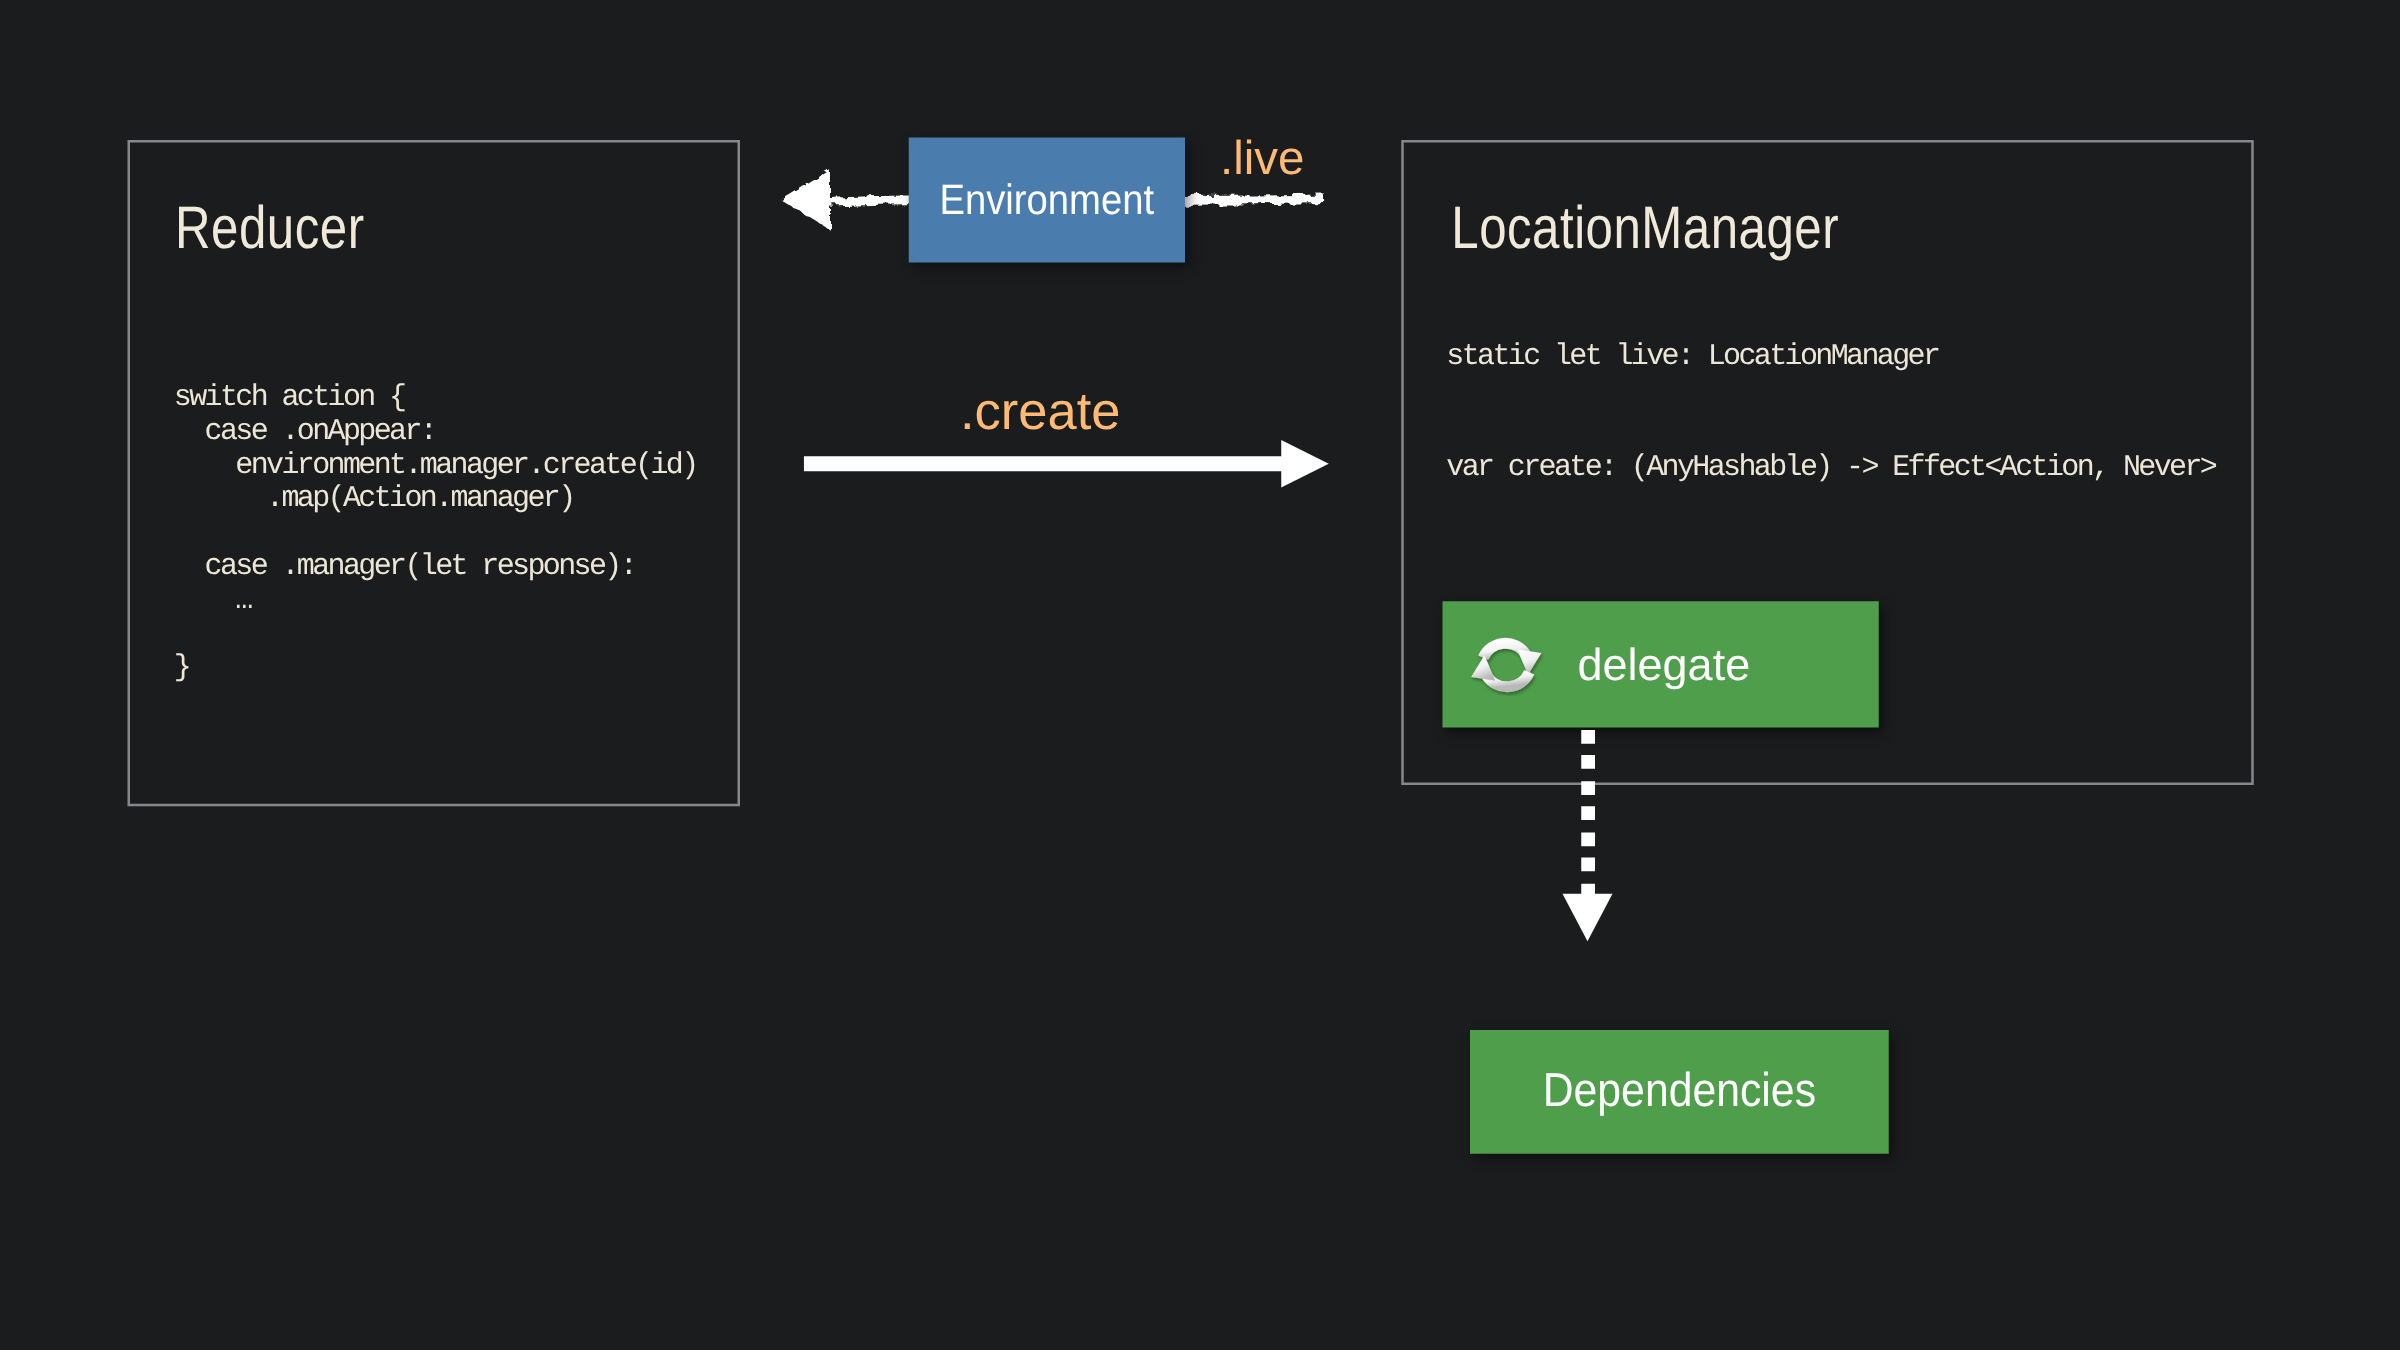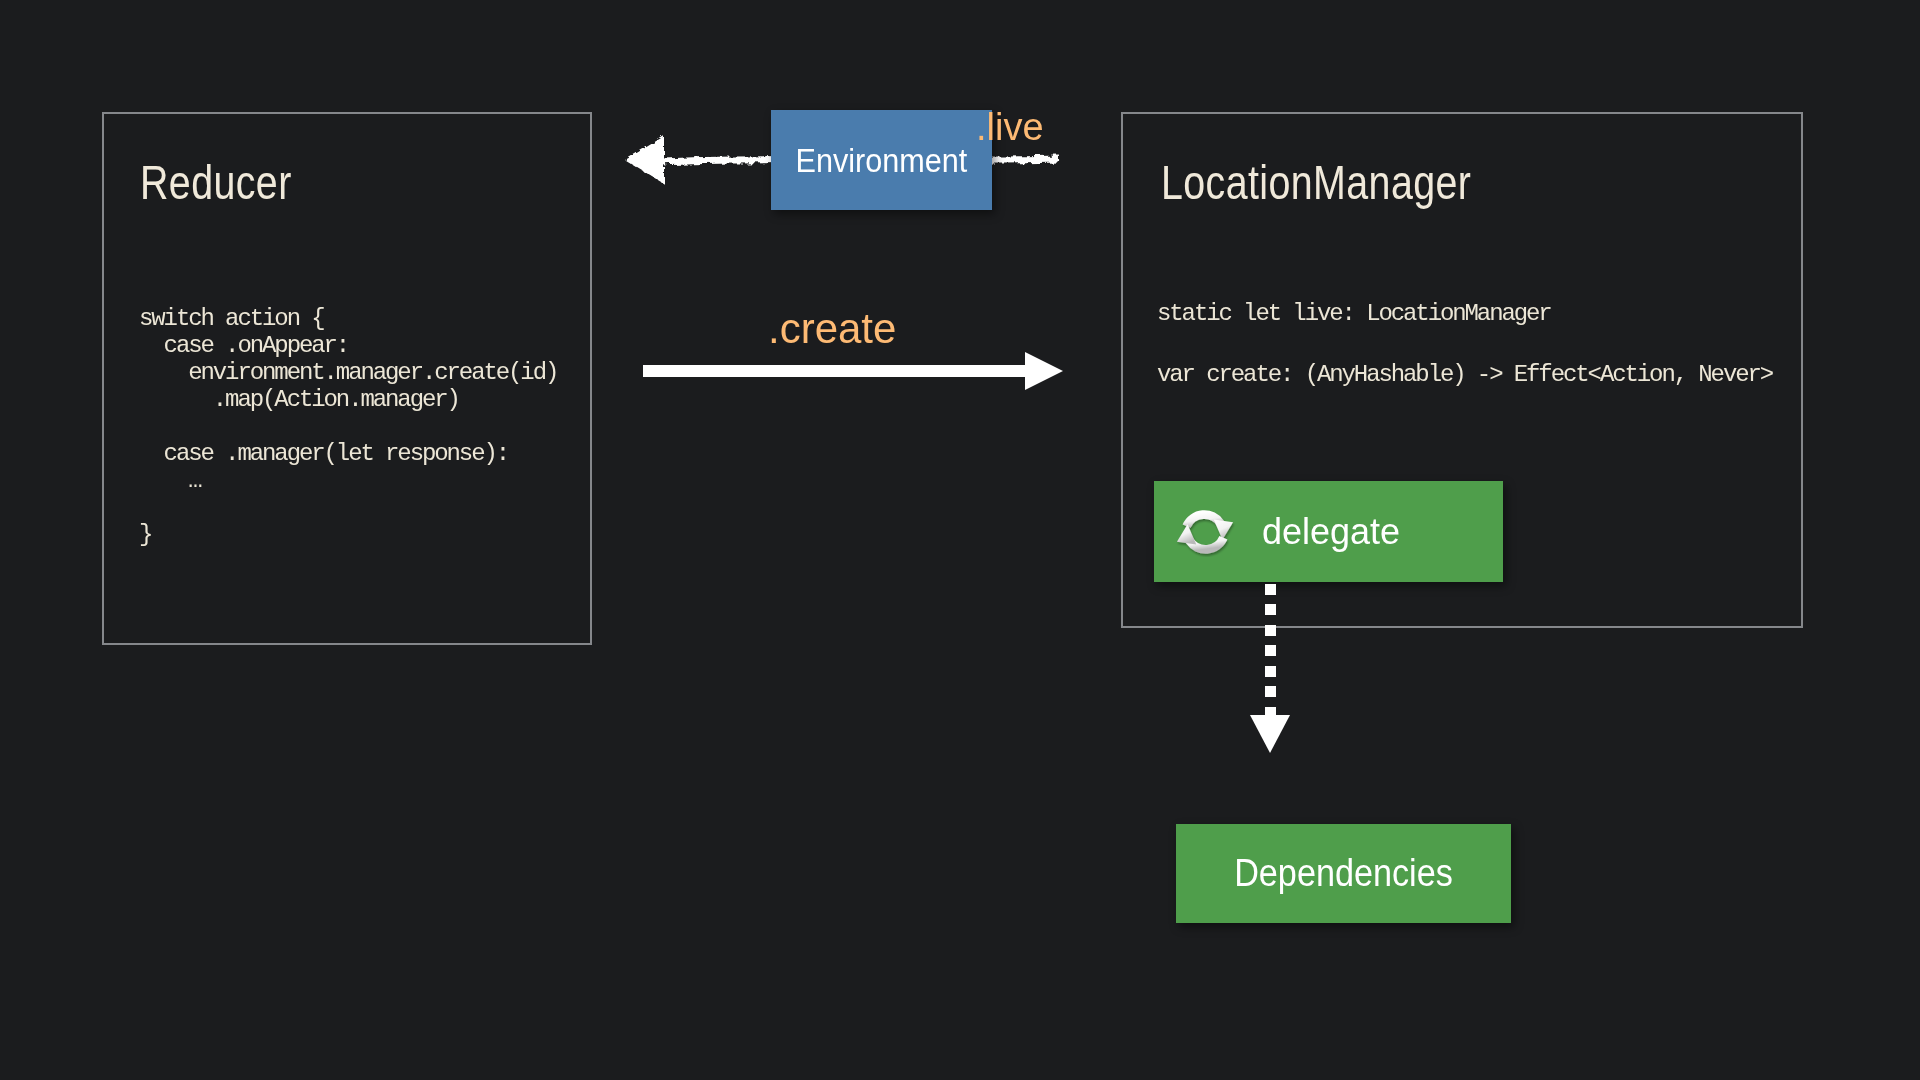--- a/index.html
+++ b/index.html
@@ -39,21 +39,21 @@
   }
 
   
   .solid-box {
     position: absolute;
     display: flex;
     align-items: center;
     justify-content: center;
     box-shadow: 3px 4px 9px rgba(0,0,0,0.45);
   }
-  .blue  { background: #4a7cad; margin-left: 44px; }
+  .blue  { background: #4a7cad; }
   .green { background: #4f9e4b; }
   .solid-box .lbl {
     color: #ffffff;
     white-space: nowrap;
     transform: scaleX(0.9);
   }
 
   
   #env-box { left: 727px; top: 110px; width: 221px; height: 100px; z-index: 3; }
   #env-box .lbl { font-size: 34px; }
@@ -96,21 +96,21 @@
       .map(Action.manager)
 
   case .manager(let response):
     …
 
 }</pre>
   </div>
 
   <div class="panel" style="left:1121px; top:112px; width:682px; height:516px;">
     <div class="panel-title" style="left:38px; top:45px;">LocationManager</div>
-    <div class="code" style="left:34px; top:186px;">static let live: LocationManager</div>
+    <div class="code" style="left:34px; top:158px;">static let live: LocationManager</div>
     <div class="code" style="left:34px; top:247px;">var create: (AnyHashable) -&gt; Effect&lt;Action, Never&gt;</div>
 
     <div class="solid-box green" id="delegate-btn">
       <svg width="62" height="62" viewBox="0 0 64 64">
         <defs>
           <linearGradient id="silver" x1="0" y1="0" x2="0.4" y2="1">
             <stop offset="0" stop-color="#ffffff"></stop>
             <stop offset="0.55" stop-color="#f2f2f2"></stop>
             <stop offset="1" stop-color="#b9b9b9"></stop>
           </linearGradient>

